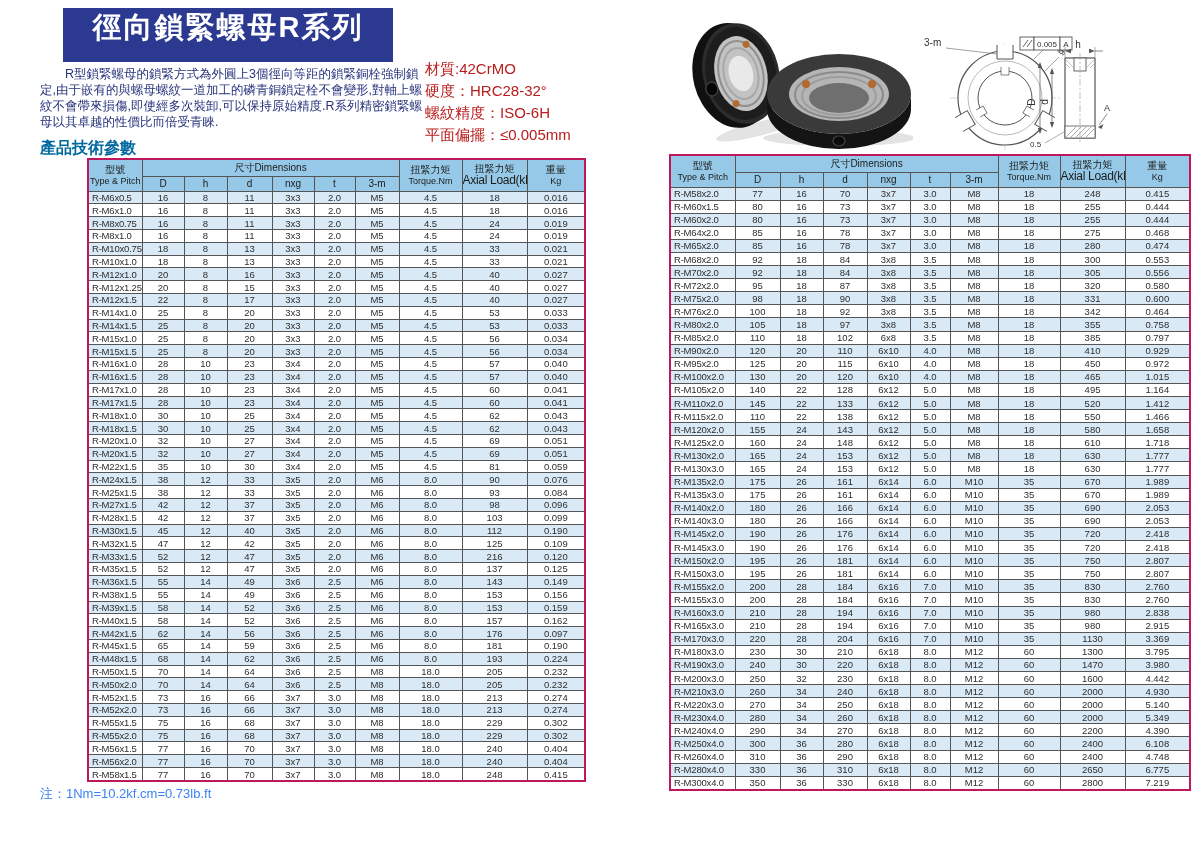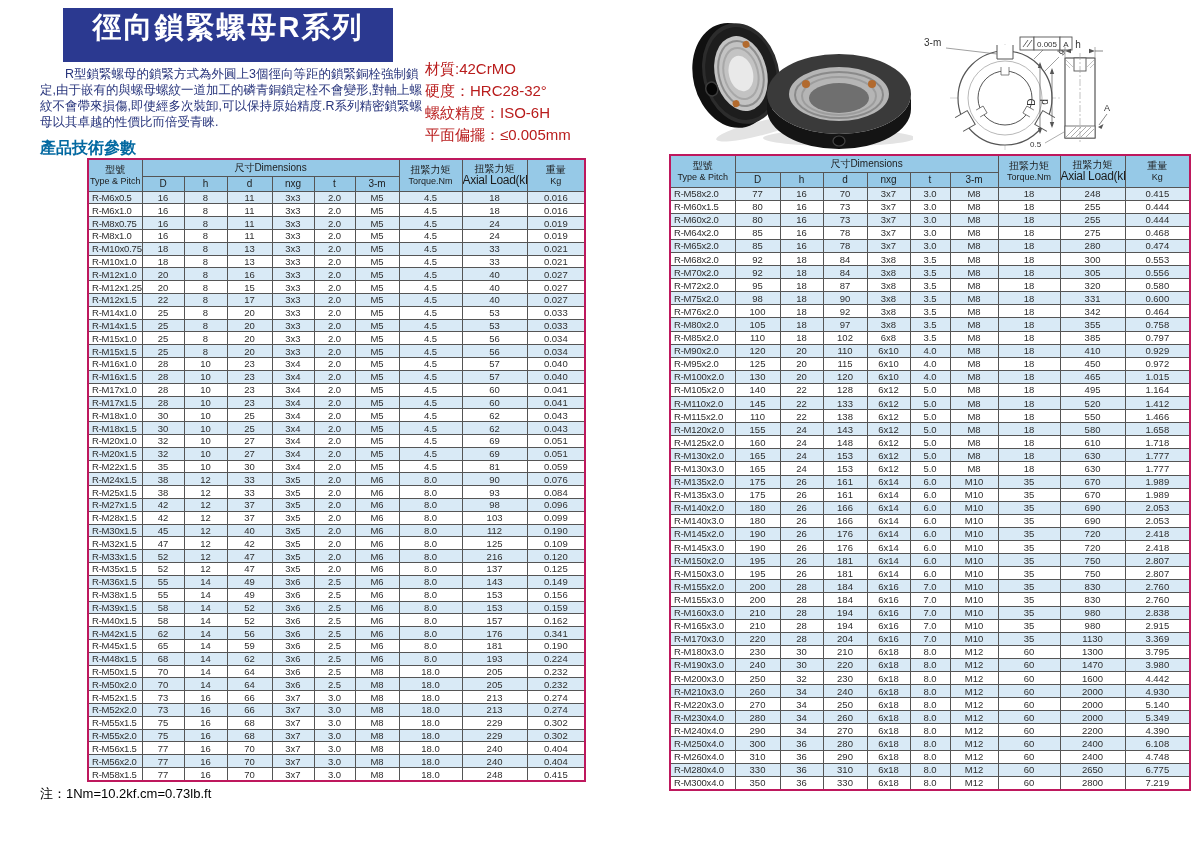--- a/index.html
+++ b/index.html
@@ -33,21 +33,21 @@
                    vertical-align:middle;overflow:hidden;white-space:nowrap;}
   .spec-table th{background:#96c9e7;font-weight:normal;font-size:10px;line-height:1.15;color:#1c1c1c;}
   .spec-table th .en{font-size:9px;}
   .spec-table th .en.small{font-size:12px;letter-spacing:-0.3px;}
   .spec-table td{font-size:9.5px;color:#2e2e2e;background:#ffffff;}
   .spec-table tbody tr:nth-child(odd) td{background:#d9eaf6;}
   .spec-table td.model-col{text-align:left;padding-left:3px;letter-spacing:-0.2px;}
   .spec-table thead tr:first-child{height:17px;}
   .spec-table thead tr:last-child{height:15px;}
 
-  .note{position:absolute;left:40px;top:785px;font-size:13px;color:#000000;}
+  .note{position:absolute;left:40px;top:785px;font-size:13px;color:#3b82f6;}
 </style>
 </head>
 <body>
 
 <div class="page">
 
   <div class="title-box">
     <span>徑向鎖緊螺母R系列</span>
   </div>
 
@@ -630,21 +630,21 @@
           <tr>
             <td class="model-col">R-M42x1.5</td>
             <td>62</td>
             <td>14</td>
             <td>56</td>
             <td>3x6</td>
             <td>2.5</td>
             <td>M6</td>
             <td>8.0</td>
             <td>176</td>
-            <td>0.341</td>
+            <td>0.097</td>
           </tr>
           <tr>
             <td class="model-col">R-M45x1.5</td>
             <td>65</td>
             <td>14</td>
             <td>59</td>
             <td>3x6</td>
             <td>2.5</td>
             <td>M6</td>
             <td>8.0</td>

